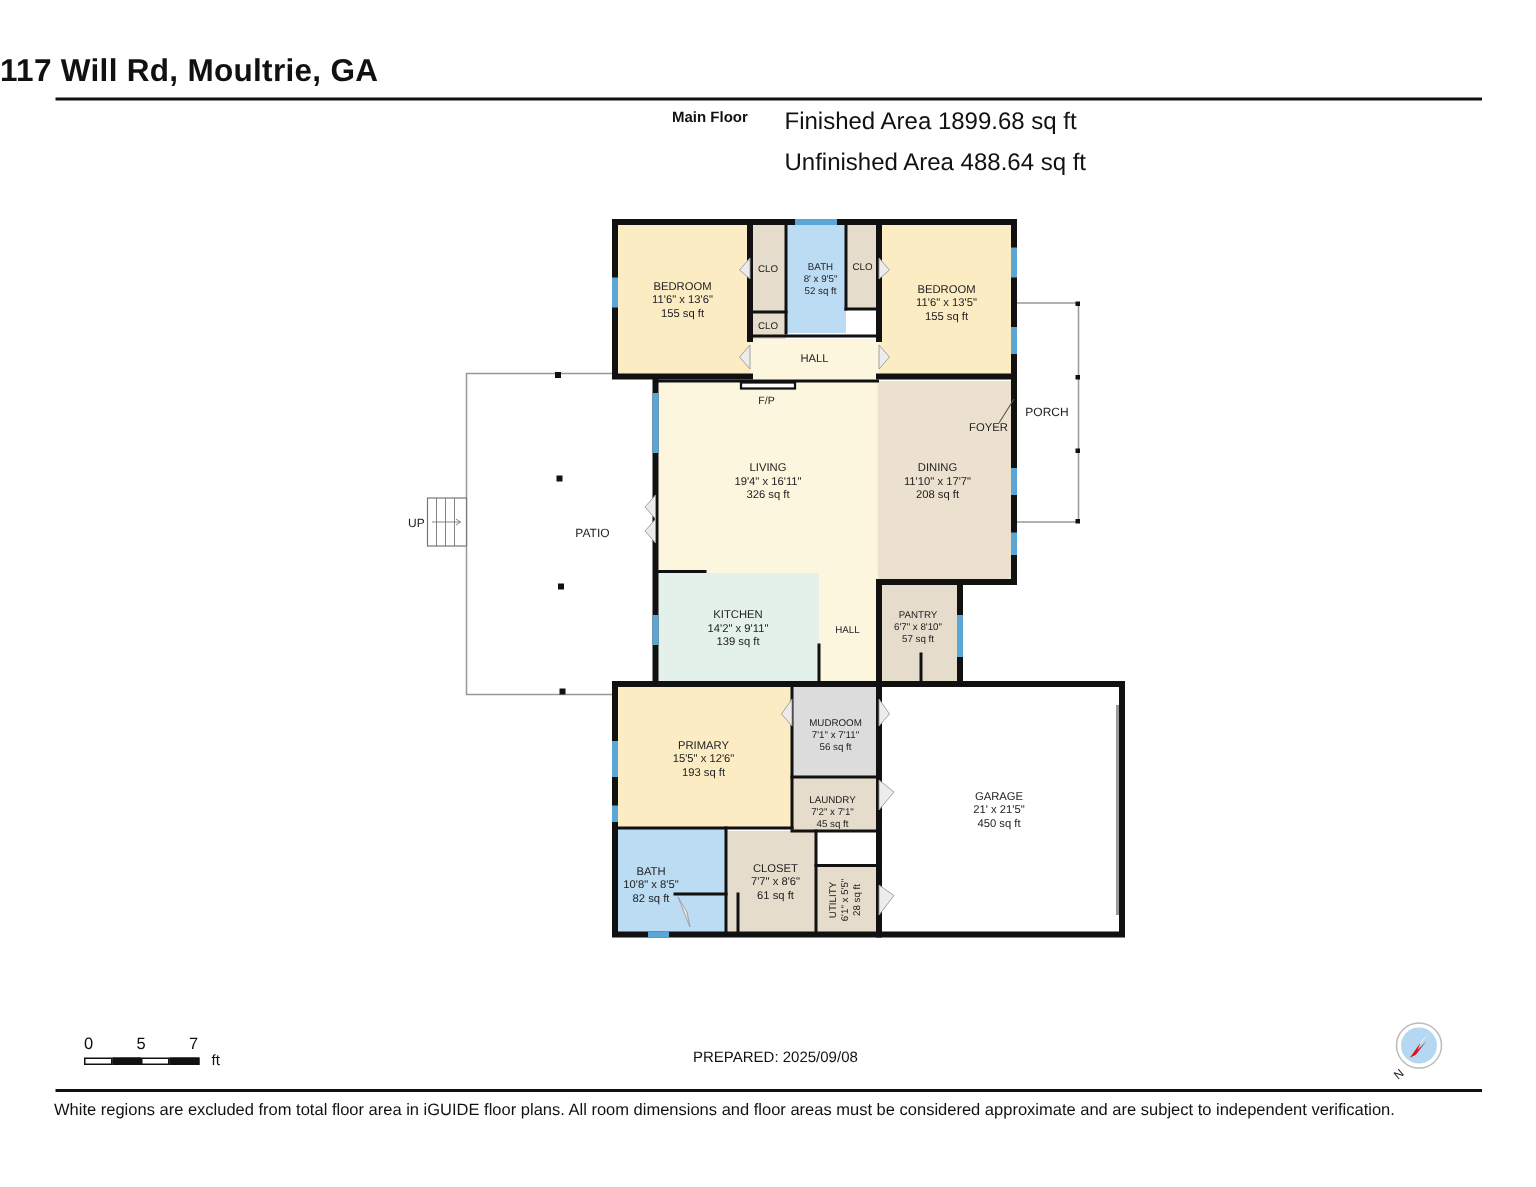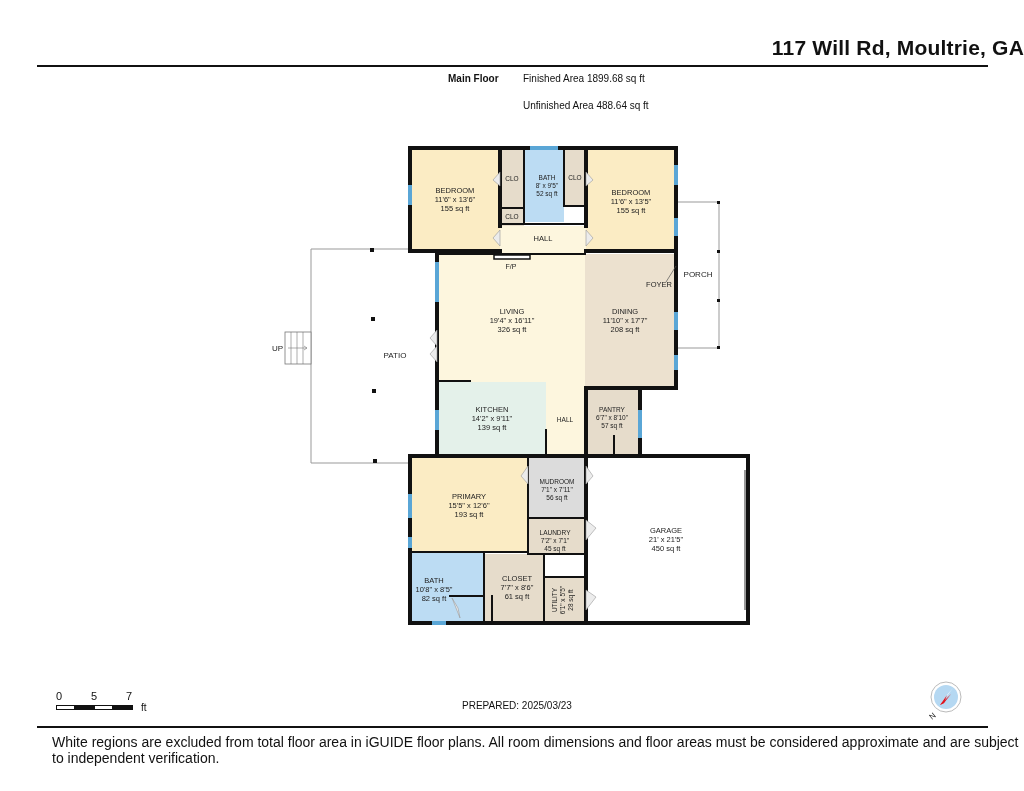--- a/index.html
+++ b/index.html
@@ -1,40 +1,40 @@
 <!DOCTYPE html>
 <html><head>
 <meta charset="utf-8">
 <style>
   * { box-sizing: border-box; margin: 0; padding: 0; }
   html, body { width: 1024px; height: 791px; background: #ffffff; overflow: hidden; }
   body { position: relative; font-family: "Liberation Sans", sans-serif; color: #111; }
 
   .title {
-    position: absolute; left: 0; top: 36px; width: 1024px; text-align: right;
+    position: absolute; left: 0; top: 36px; width: 1024px; text-align: left;
     font-size: 21px; font-weight: bold; letter-spacing: 0.2px;
   }
   .rule-top { position: absolute; left: 37px; top: 65px; width: 951px; height: 2px; background: #111; }
   .rule-bottom { position: absolute; left: 37px; top: 726px; width: 951px; height: 2px; background: #111; }
 
   .floor-label { position: absolute; left: 448px; top: 73px; font-size: 10px; font-weight: bold; }
-  .area-line { position: absolute; left: 523px; font-size: 10px; }
+  .area-line { position: absolute; left: 523px; font-size: 16px; }
   .area-finished { top: 73px; }
   .area-unfinished { top: 100px; }
 
   .plan { position: absolute; left: 0; top: 0; width: 1024px; height: 791px; }
   .plan text { font-family: "Liberation Sans", sans-serif; fill: #222; }
 
   .scale { position: absolute; left: 56px; top: 690px; width: 110px; height: 26px; }
   .scale-num { position: absolute; top: 0; font-size: 11px; }
   .scale-bar { position: absolute; top: 15px; height: 5px; border: 1px solid #111; }
   .scale-ft { position: absolute; left: 85px; top: 12px; font-size: 10px; }
 
   .prepared { position: absolute; left: 462px; top: 700px; font-size: 10px; }
-  .disclaimer { position: absolute; left: 52px; top: 734px; font-size: 14px; color: #111; }
+  .disclaimer { position: absolute; left: 36px; top: 734px; font-size: 11px; color: #111; }
 </style>
 </head>
 <body>
 
 <div class="title">117 Will Rd, Moultrie, GA</div>
 <div class="rule-top"></div>
 <div class="floor-label">Main Floor</div>
 <div class="area-line area-finished">Finished Area 1899.68 sq ft</div>
 <div class="area-line area-unfinished">Unfinished Area 488.64 sq ft</div>
 
@@ -265,15 +265,15 @@
   <span class="scale-num" style="left:0px">0</span>
   <span class="scale-num" style="left:35px">5</span>
   <span class="scale-num" style="left:70px">7</span>
   <div class="scale-bar" style="left:0;width:19px;background:#fff"></div>
   <div class="scale-bar" style="left:19px;width:19px;background:#111"></div>
   <div class="scale-bar" style="left:38px;width:19px;background:#fff"></div>
   <div class="scale-bar" style="left:57px;width:20px;background:#111"></div>
   <span class="scale-ft">ft</span>
 </div>
 
-<div class="prepared">PREPARED: 2025/03/23</div>
+<div class="prepared">PREPARED: 2025/09/08</div>
 <div class="rule-bottom"></div>
 <div class="disclaimer">White regions are excluded from total floor area in iGUIDE floor plans. All room dimensions and floor areas must be considered approximate and are subject to independent verification.</div>
 
 </body></html>

